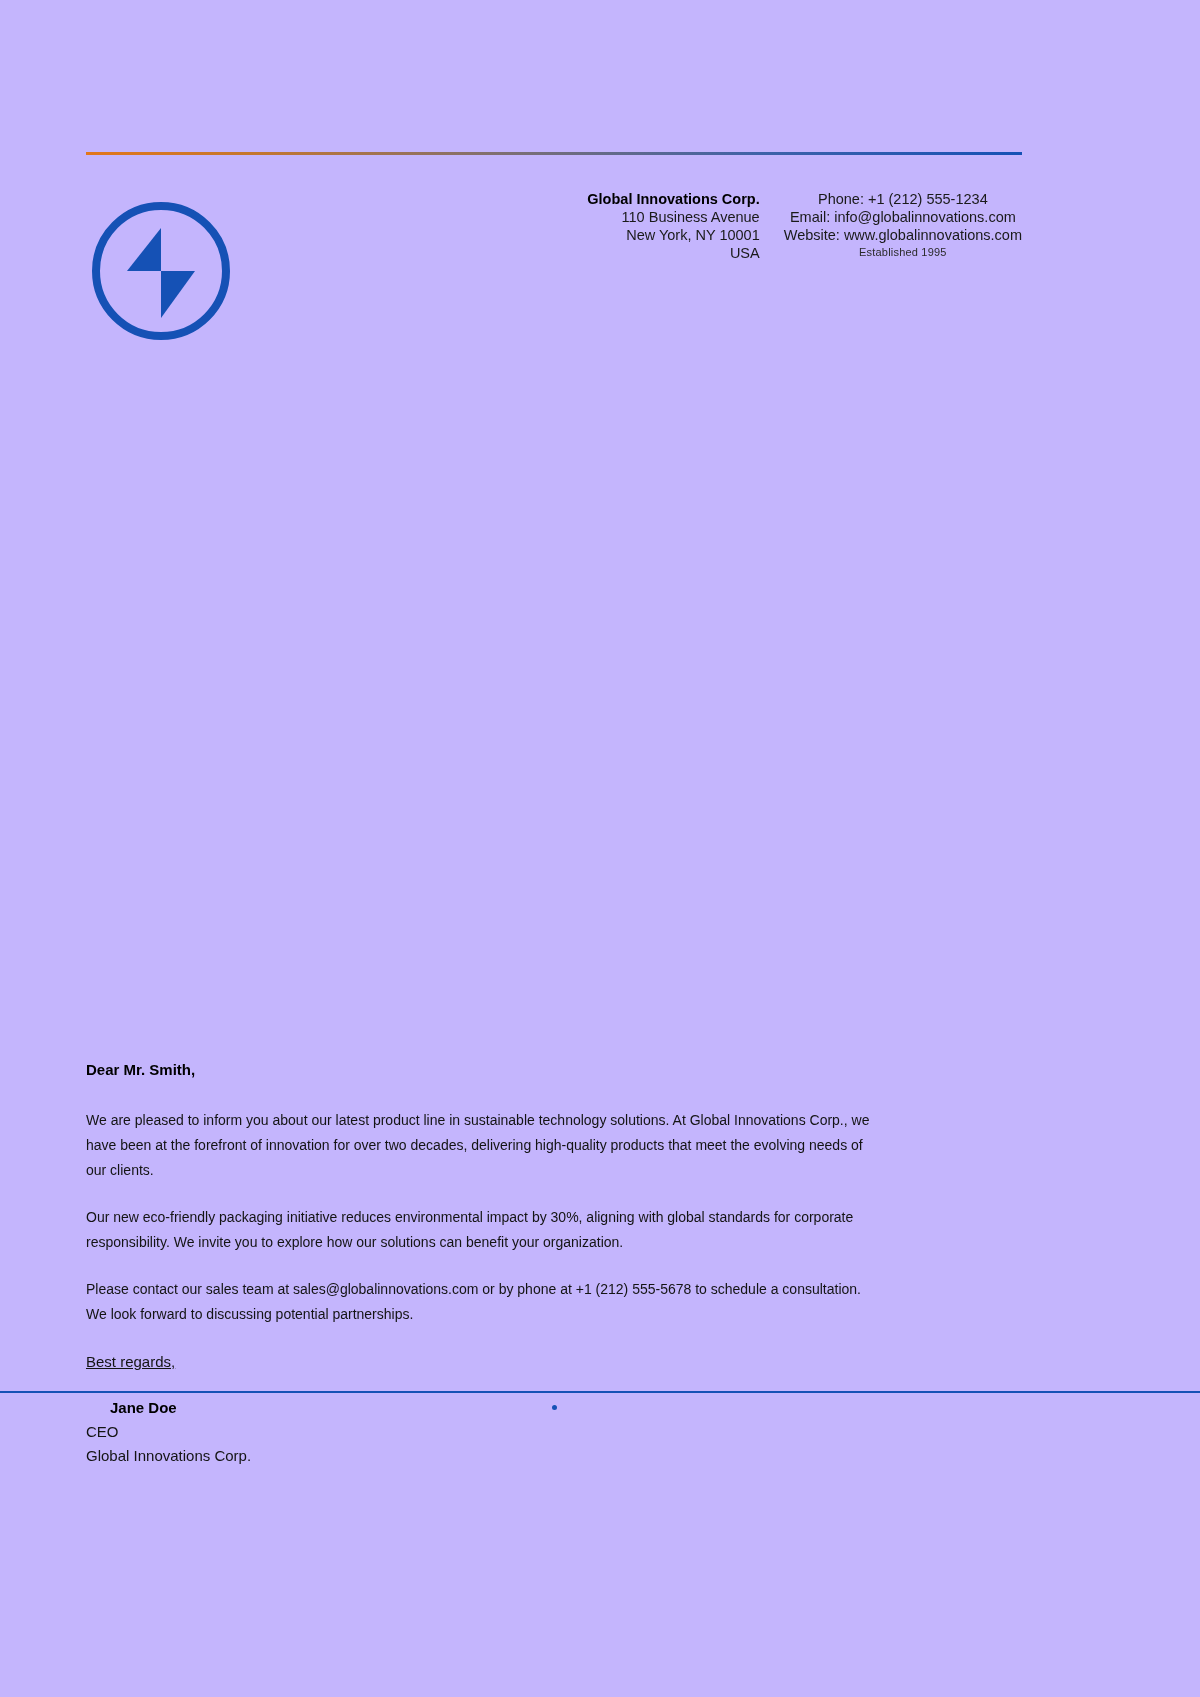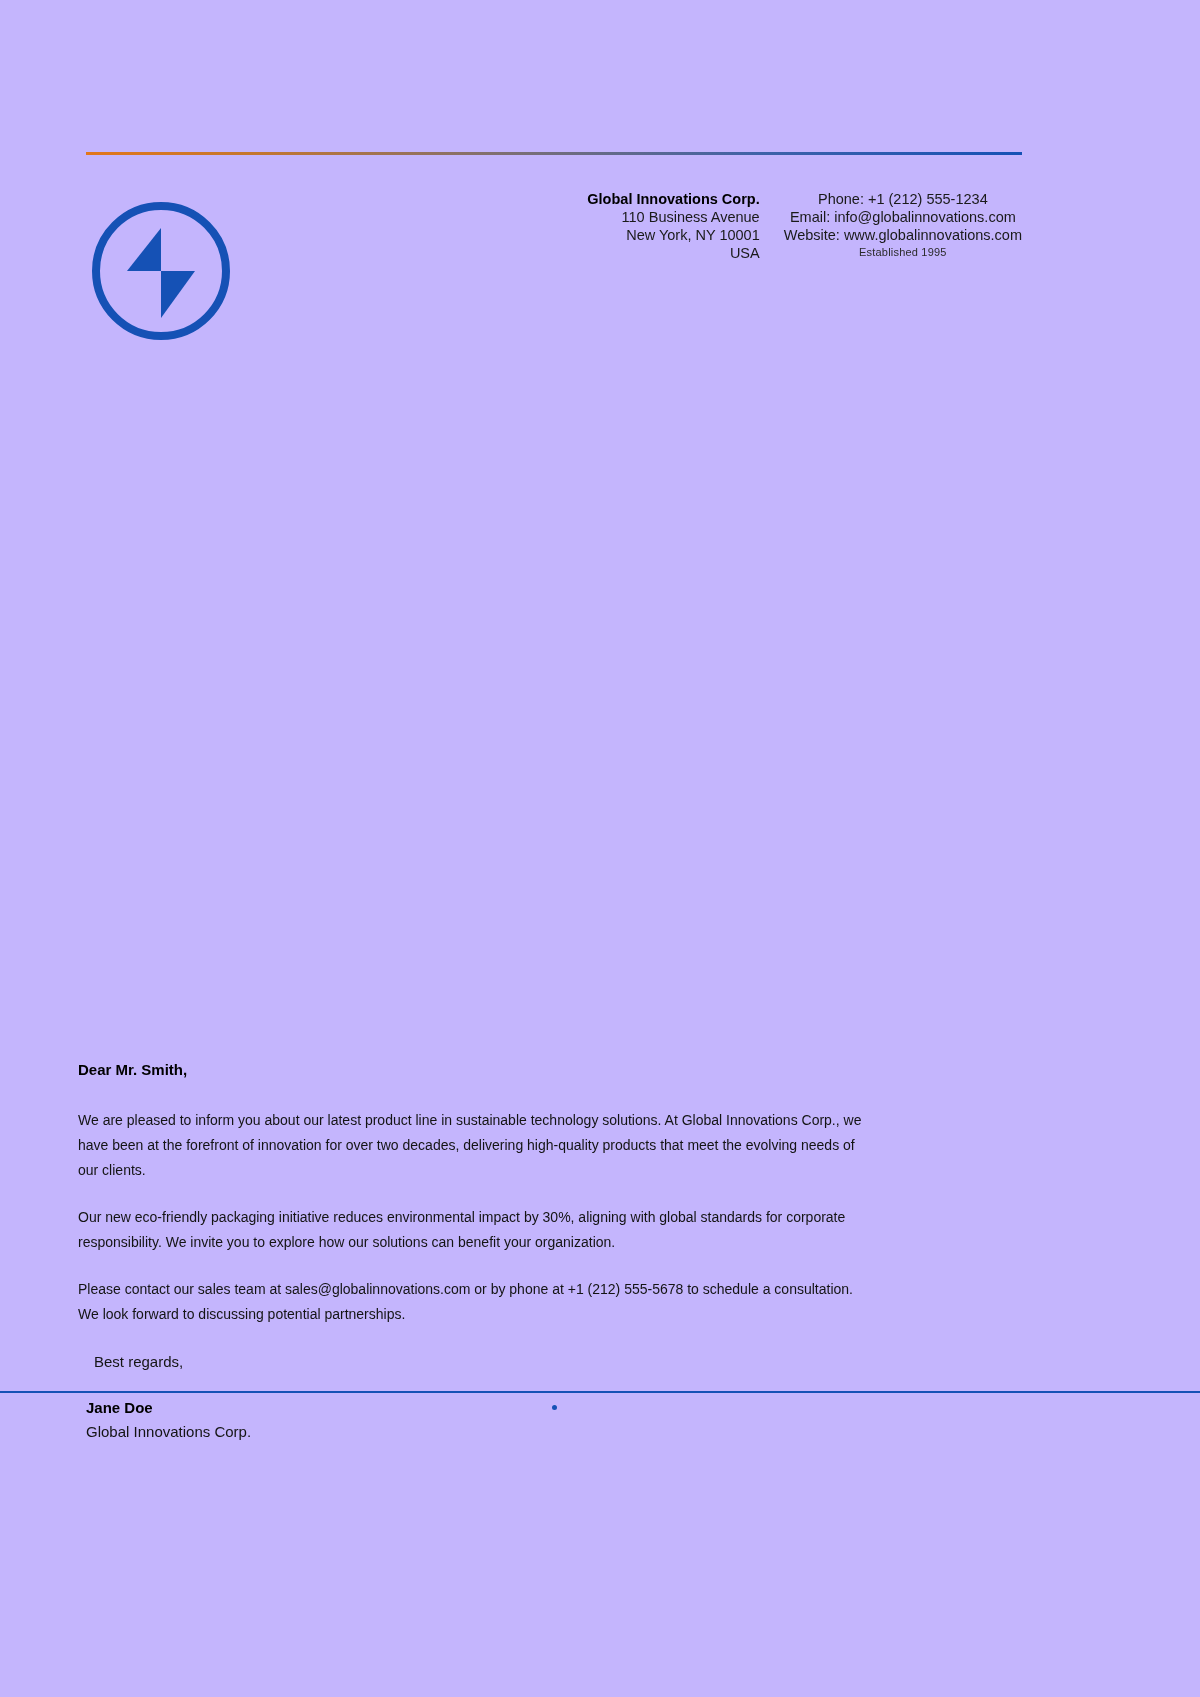--- a/index.html
+++ b/index.html
@@ -81,21 +81,21 @@
   .contact-col .established {
     font-size: 11px;
     line-height: 17px;
     color: #2b2b2b;
     letter-spacing: 0.2px;
   }
 
   
   .body-block {
     position: absolute;
-    left: 78px;
+    left: 86px;
     top: 1060px;
     width: 790px;
   }
 
   .greeting {
     font-weight: bold;
     font-size: 15px;
     line-height: 20px;
     color: #000000;
     margin: 0 0 28px 0;
@@ -105,21 +105,22 @@
     font-size: 14px;
     line-height: 25px;
     color: #141414;
     margin: 0 0 22px 0;
   }
 
   .closing {
     font-size: 15px;
     line-height: 25px;
     color: #141414;
-    margin: 16px;
+    margin: 0;
+    text-decoration: underline;
   }
 
   
   .footer-rule {
     position: absolute;
     left: 0;
     top: 1391px;
     width: 1200px;
     height: 2px;
     background: #1551B5;
@@ -139,20 +140,21 @@
     position: absolute;
     left: 86px;
     top: 1396px;
     width: 500px;
   }
   .sig-name {
     font-weight: bold;
     font-size: 15px;
     line-height: 24px;
     color: #000000;
+    margin-left: 24px;
   }
   .sig-line {
     font-size: 15px;
     line-height: 24px;
     color: #141414;
   }
 </style>
 </head>
 <body>
 
@@ -195,16 +197,17 @@
     <p class="para">Our new eco-friendly packaging initiative reduces environmental impact by 30%, aligning with global standards for corporate responsibility. We invite you to explore how our solutions can benefit your organization.</p>
     <p class="para">Please contact our sales team at sales@globalinnovations.com or by phone at +1 (212) 555-5678 to schedule a consultation. We look forward to discussing potential partnerships.</p>
     <p class="closing">Best regards,</p>
   </div>
 
   <div class="footer-rule"></div>
   <div class="footer-dot"></div>
 
   <div class="signature">
     <div class="sig-name">Jane Doe</div>
+    <div class="sig-line">CEO</div>
     <div class="sig-line">Global Innovations Corp.</div>
   </div>
 
 </div>
 
 </body></html>

